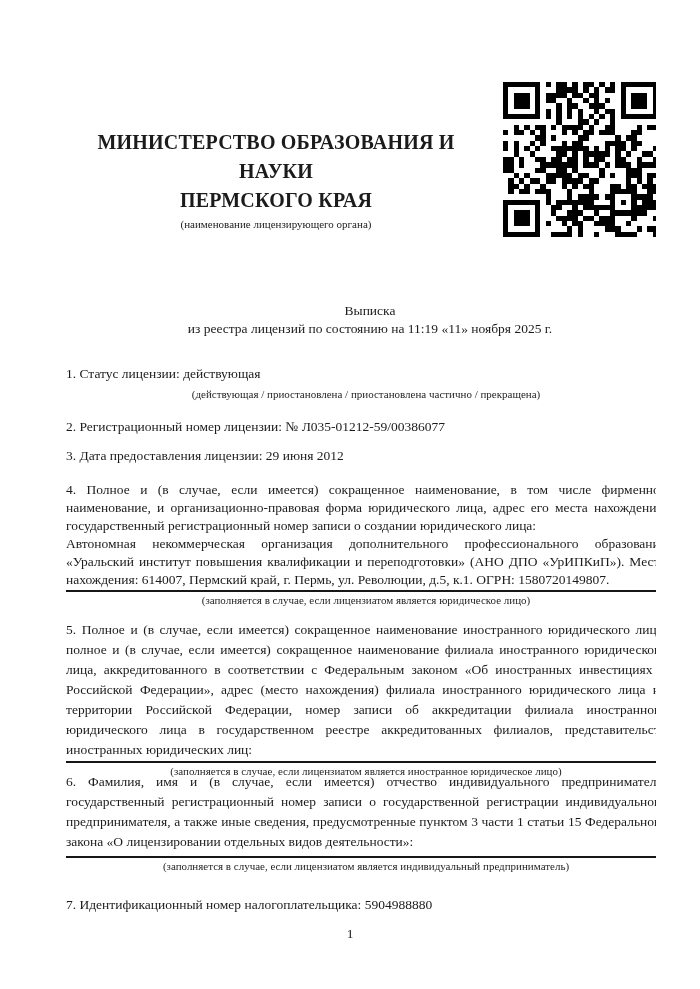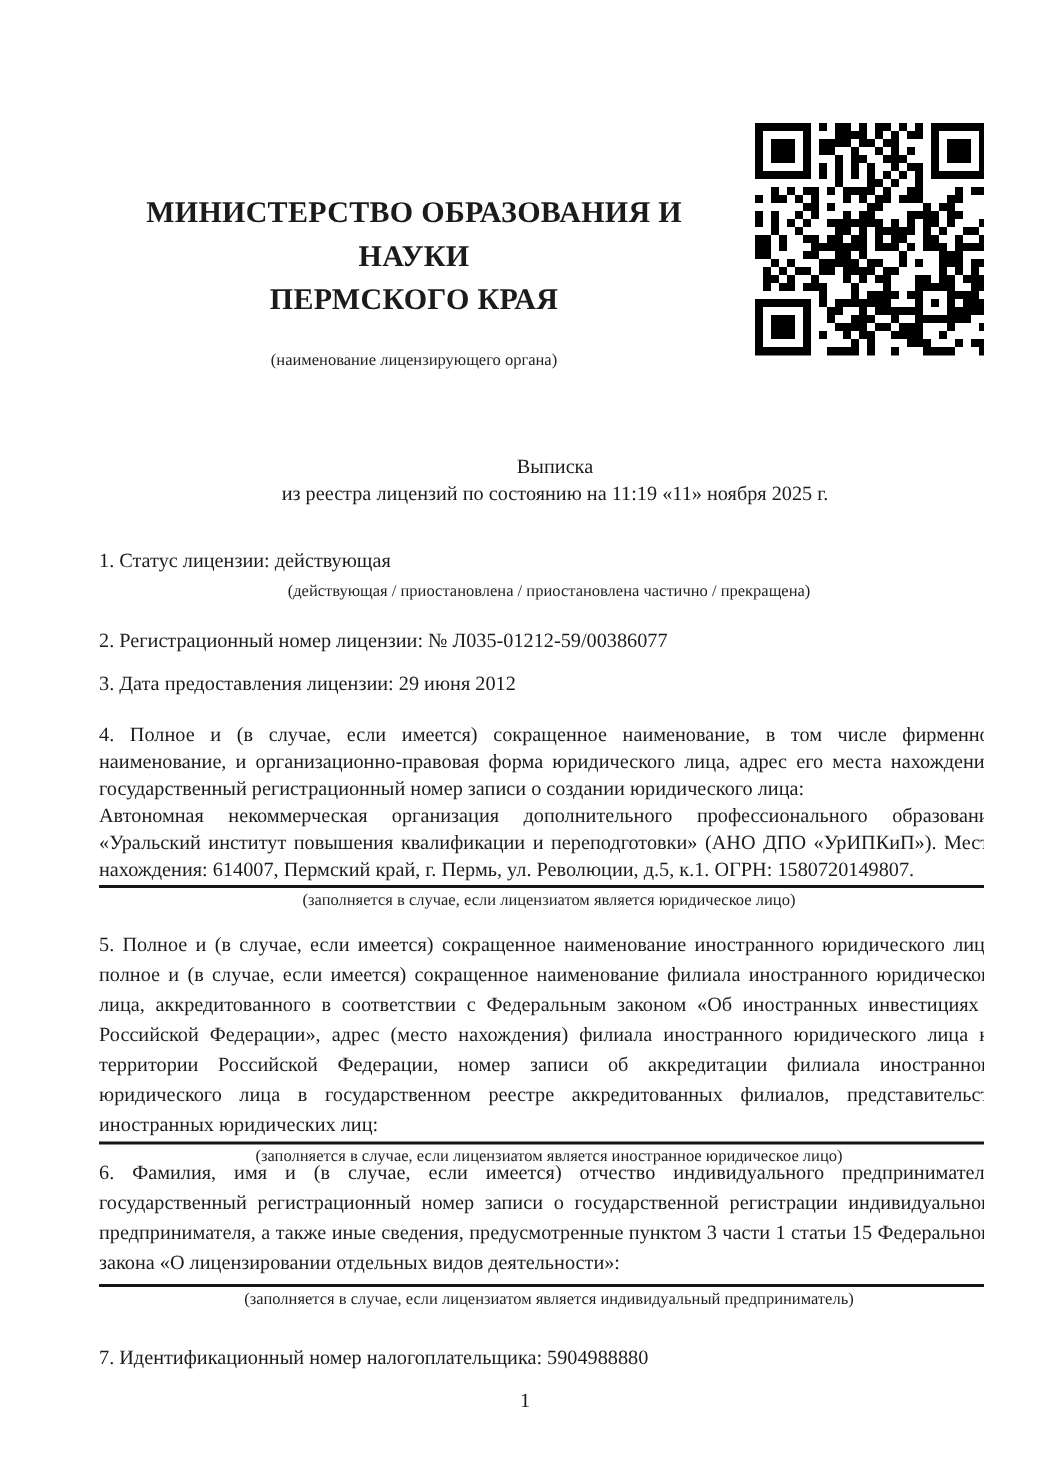--- a/index.html
+++ b/index.html
@@ -10,21 +10,21 @@
     height: 989px;
     background: #ffffff;
     font-family: "Liberation Serif", "DejaVu Serif", serif;
     color: #1b1b1b;
     overflow: hidden;
   }
   .abs { position: absolute; }
 
   .ministry-block { left: 66px; top: 128px; width: 420px; text-align: center; }
   .ministry-line { font-weight: 700; font-size: 20px; line-height: 29px; letter-spacing: 0.2px; }
-  .ministry-caption { font-size: 11px; line-height: 14px; margin-top: 18px; color: #222222; }
+  .ministry-caption { font-size: 11px; line-height: 14px; margin-top: 2px; color: #222222; }
 
   .qr-box { left: 503px; top: 82px; width: 155px; height: 155px; }
   .qr-box svg { display: block; }
 
   .title-block { left: 0; top: 302px; width: 700px; text-align: center; font-size: 13.5px; line-height: 17.5px; margin-left: 20px; }
 
   .field { left: 66px; width: 600px; font-size: 13.5px; line-height: 20px; }
   .tight { line-height: 18px; }
   .just { text-align: justify; }
   .rule { border-top: 2px solid #161616; margin-top: 1px; }

